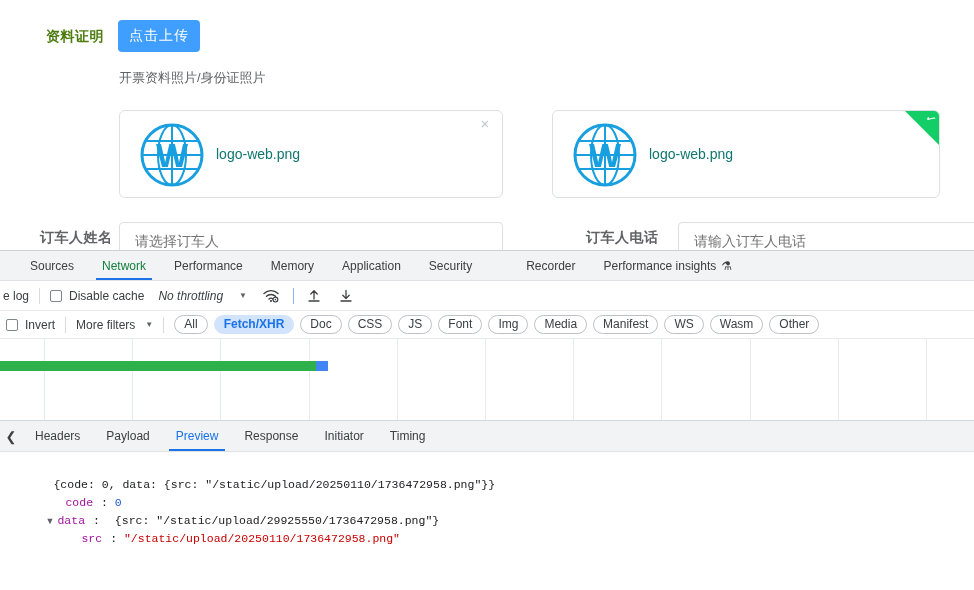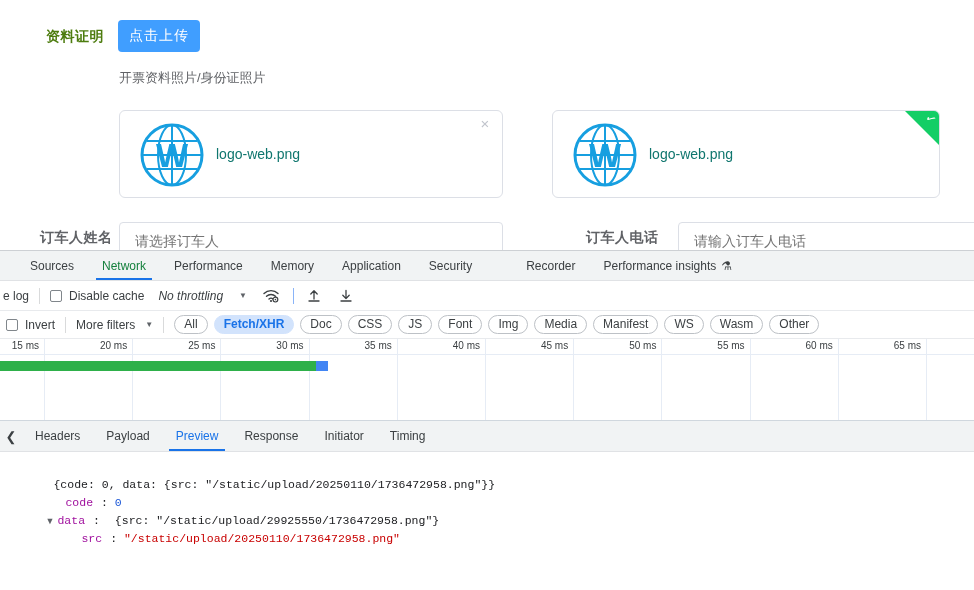--- a/index.html
+++ b/index.html
@@ -380,33 +380,20 @@
         <div class="tl-line" style="left: 220.4px;"></div>
         <div class="tl-line" style="left: 308.6px;"></div>
         <div class="tl-line" style="left: 396.8px;"></div>
         <div class="tl-line" style="left: 485px;"></div>
         <div class="tl-line" style="left: 573.2px;"></div>
         <div class="tl-line" style="left: 661.4px;"></div>
         <div class="tl-line" style="left: 749.6px;"></div>
         <div class="tl-line" style="left: 837.8px;"></div>
         <div class="tl-line" style="left: 926px;"></div>
       </div>
-    <div class="tl-labelrow" id="tl-labelrow">
-        <div class="tl-tick" style="left: 44px;">15 ms</div>
-        <div class="tl-tick" style="left: 132.2px;">20 ms</div>
-        <div class="tl-tick" style="left: 220.4px;">25 ms</div>
-        <div class="tl-tick" style="left: 308.6px;">30 ms</div>
-        <div class="tl-tick" style="left: 396.8px;">35 ms</div>
-        <div class="tl-tick" style="left: 485px;">40 ms</div>
-        <div class="tl-tick" style="left: 573.2px;">45 ms</div>
-        <div class="tl-tick" style="left: 661.4px;">50 ms</div>
-        <div class="tl-tick" style="left: 749.6px;">55 ms</div>
-        <div class="tl-tick" style="left: 837.8px;">60 ms</div>
-        <div class="tl-tick" style="left: 926px;">65 ms</div>
-      </div>
     <div class="wf-track" id="wf-track" style="width: 328px; background: rgb(207, 224, 251);">
       <div class="wf-green" id="wf-green" style="width: 316px; background: rgb(46, 176, 74);"></div>
       <div class="wf-blue" id="wf-blue" style="left: 316px; width: 12px; background: rgb(66, 133, 244);"></div>
     </div>
   </div>
 
   <div class="dt-detail-tabs">
     <div class="back-chev">❮</div>
     <div class="dtab">Headers</div>
     <div class="dtab">Payload</div>

